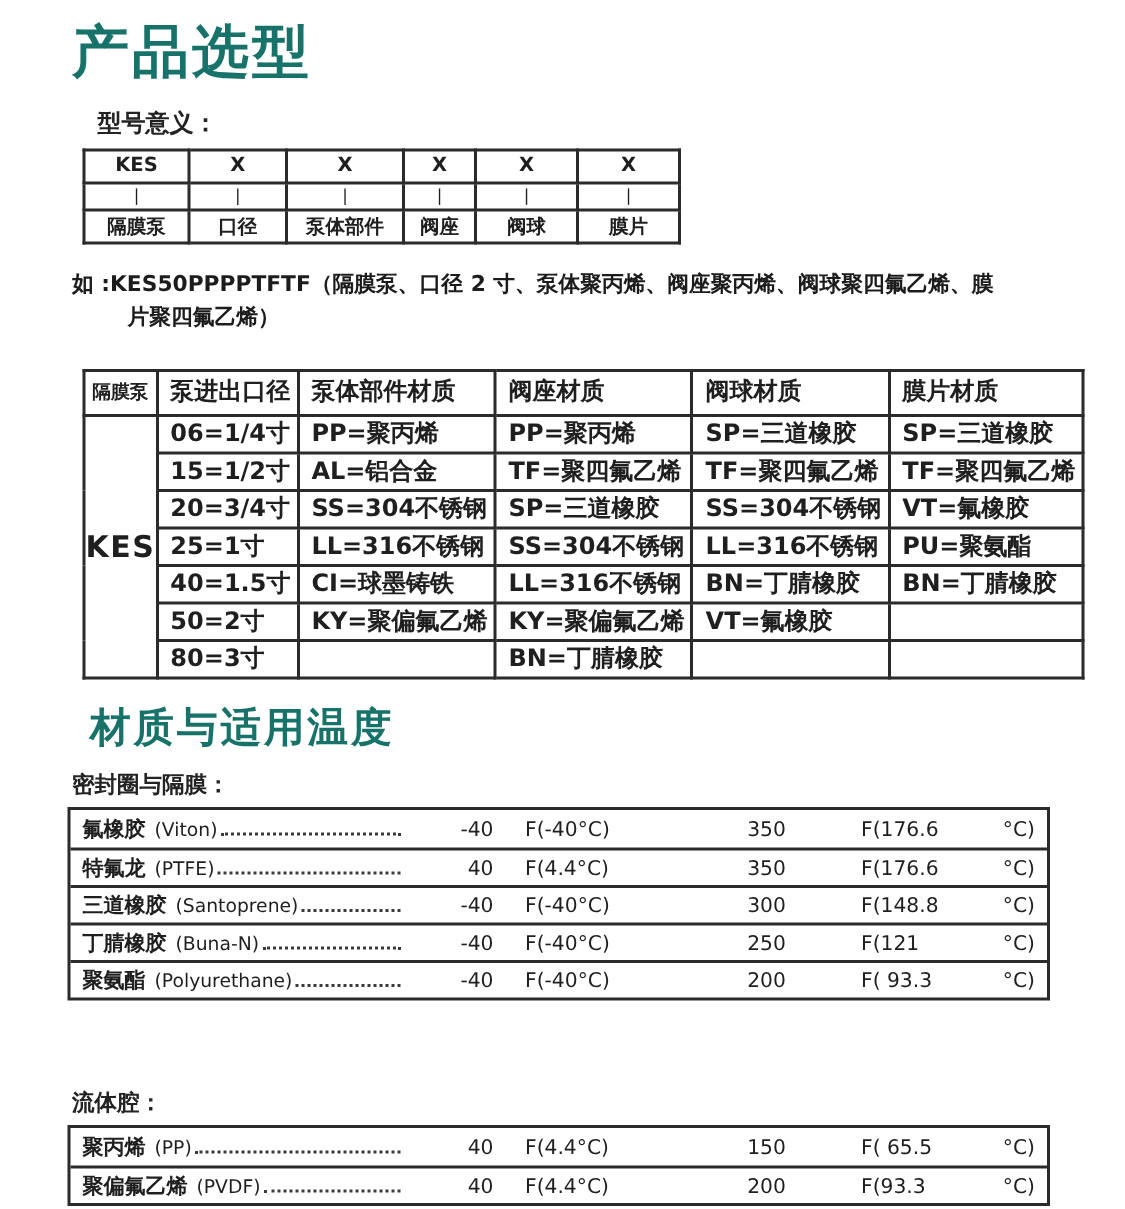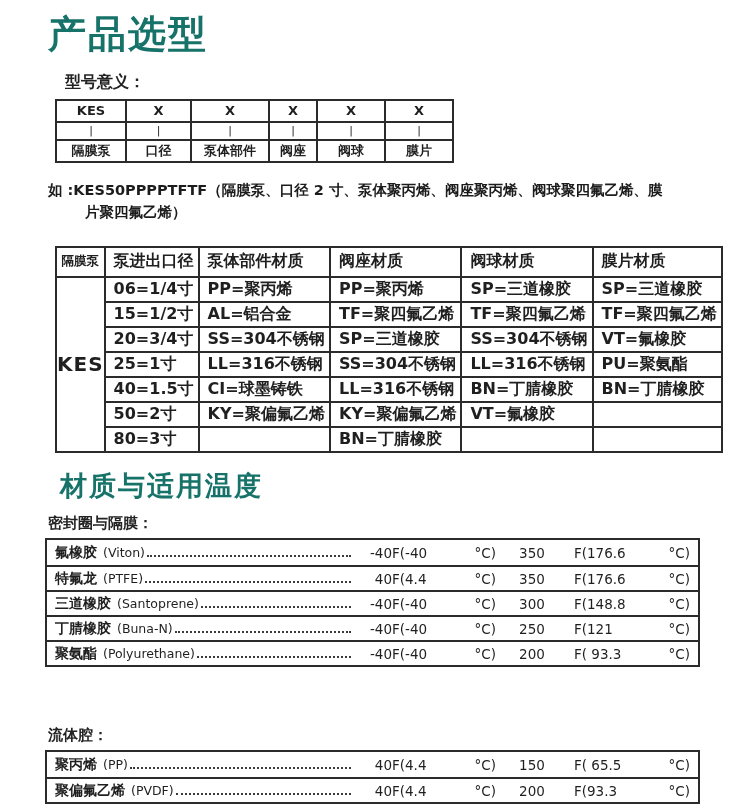--- a/index.html
+++ b/index.html
@@ -45,29 +45,29 @@
     text-align:center;font-size:20px;letter-spacing:1px;font-weight:600;padding:0;
   }
 
   
   .temp-table{
     margin-left:-3px;margin-top:5px;width:655px;
     border:2px solid #2b2b2b;box-sizing:border-box;
   }
   .trow{
     display:flex;align-items:center;height:25px;box-sizing:border-box;
-    border-top:2px solid #2b2b2b;padding:0 8px 0 8px;font-size:13.5px;
+    border-top:2px solid #2b2b2b;padding:0 8px 0 8px;font-size:13.5px;gap:21px;
   }
   .trow:first-child{border-top:none;}
   .mat-label{flex:1;display:flex;align-items:baseline;min-width:0;}
   .mat-cn{font-weight:700;font-size:14px;white-space:nowrap;}
   .mat-en{font-size:12.5px;margin-left:6px;white-space:nowrap;}
   .dots{flex:1;border-bottom:2px dotted #3a3a3a;margin:0 1px 5px 2px;min-width:10px;}
   .min-f{width:40px;text-align:right;white-space:nowrap;}
-  .min-c{width:104px;display:flex;justify-content:space-between;box-sizing:border-box;white-space:nowrap;}
+  .min-c{width:104px;display:flex;box-sizing:border-box;white-space:nowrap;}
   .max-f{width:72px;text-align:center;white-space:nowrap;}
   .max-c{width:122px;display:flex;justify-content:space-between;padding-left:6px;box-sizing:border-box;white-space:nowrap;}
 </style>
 </head>
 <body>
 
 <div class="page">
 
   <h1 class="sec-title title1">产品选型</h1>
 

